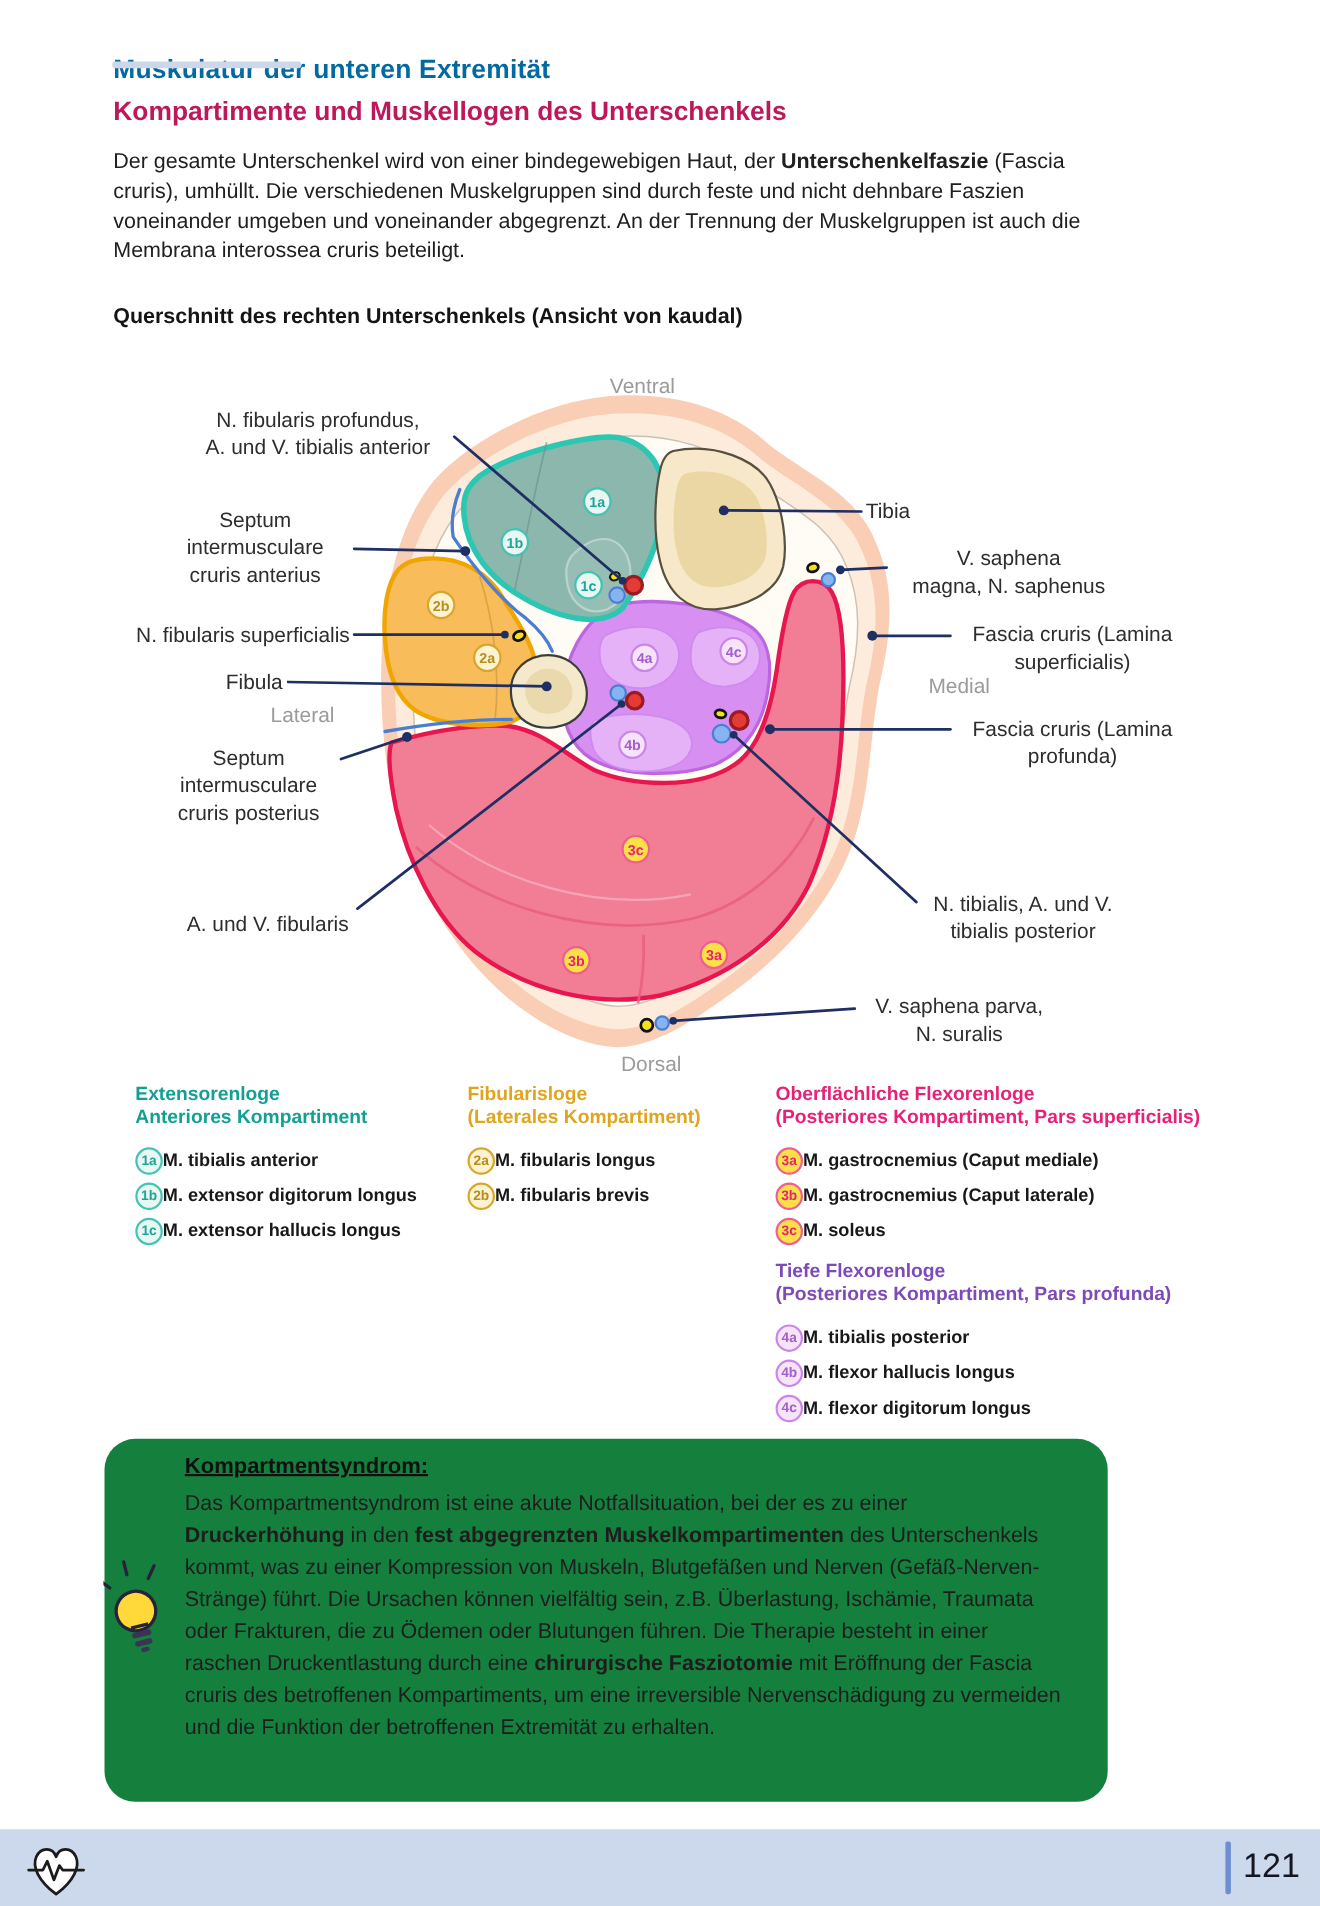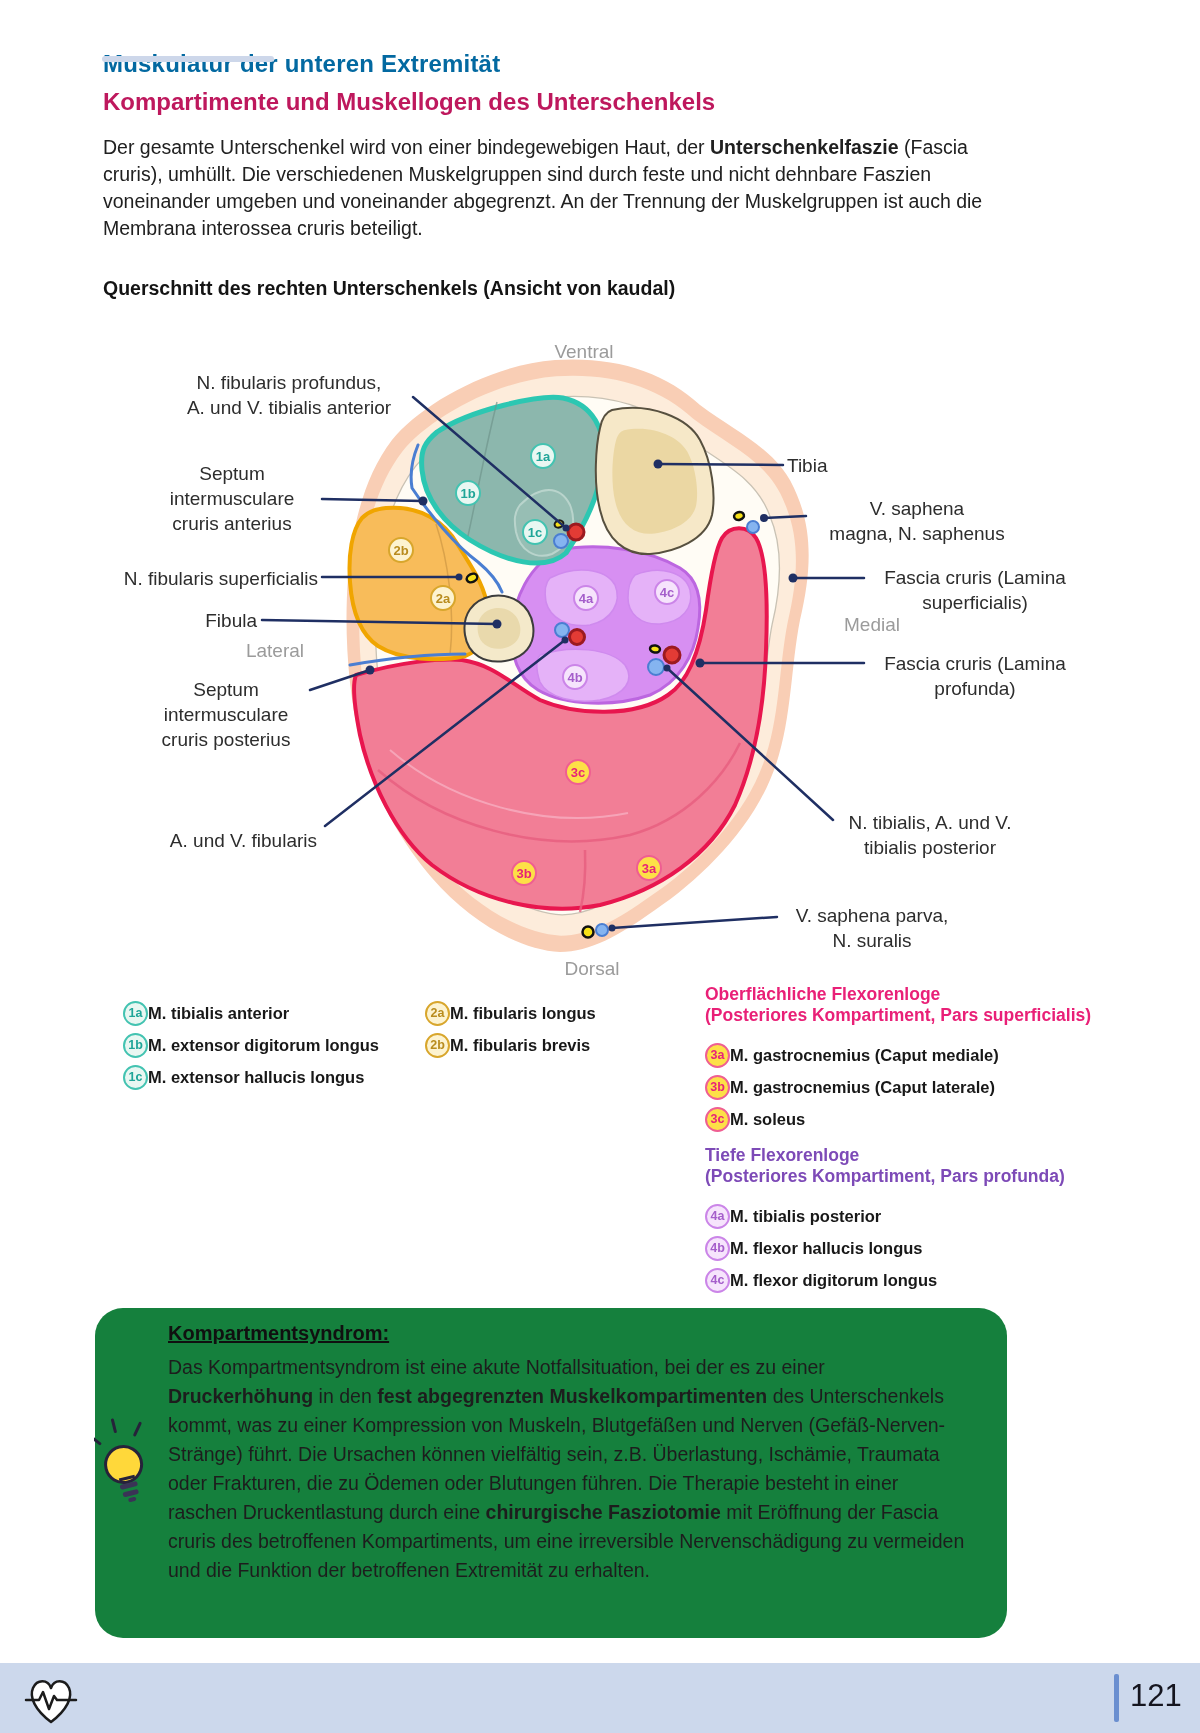--- a/index.html
+++ b/index.html
@@ -228,37 +228,41 @@
 <div class="bdg gold" style="left:388px;top:537px;">2b</div>
 <div class="bdg gold" style="left:430px;top:585px;">2a</div>
 <div class="bdg purple" style="left:573px;top:585px;">4a</div>
 <div class="bdg purple" style="left:654px;top:579px;">4c</div>
 <div class="bdg purple" style="left:562px;top:664px;">4b</div>
 <div class="bdg pink" style="left:565px;top:759px;">3c</div>
 <div class="bdg pink" style="left:511px;top:860px;">3b</div>
 <div class="bdg pink" style="left:636px;top:855px;">3a</div>
 
 <div class="legend-group" style="left:123px;top:984px;">
+  <div class="legend-title teal">Extensorenloge
+Anteriores Kompartiment</div>
   <div class="legend-items">
     <div class="legend-row">
       <span class="bdg teal">1a</span>
       <span class="lbl">M. tibialis anterior</span>
     </div>
     <div class="legend-row">
       <span class="bdg teal">1b</span>
       <span class="lbl">M. extensor digitorum longus</span>
     </div>
     <div class="legend-row">
       <span class="bdg teal">1c</span>
       <span class="lbl">M. extensor hallucis longus</span>
     </div>
   </div>
 </div>
 
 <div class="legend-group" style="left:425px;top:984px;">
+  <div class="legend-title gold">Fibularisloge
+(Laterales Kompartiment)</div>
   <div class="legend-items">
     <div class="legend-row">
       <span class="bdg gold">2a</span>
       <span class="lbl">M. fibularis longus</span>
     </div>
     <div class="legend-row">
       <span class="bdg gold">2b</span>
       <span class="lbl">M. fibularis brevis</span>
     </div>
   </div>

